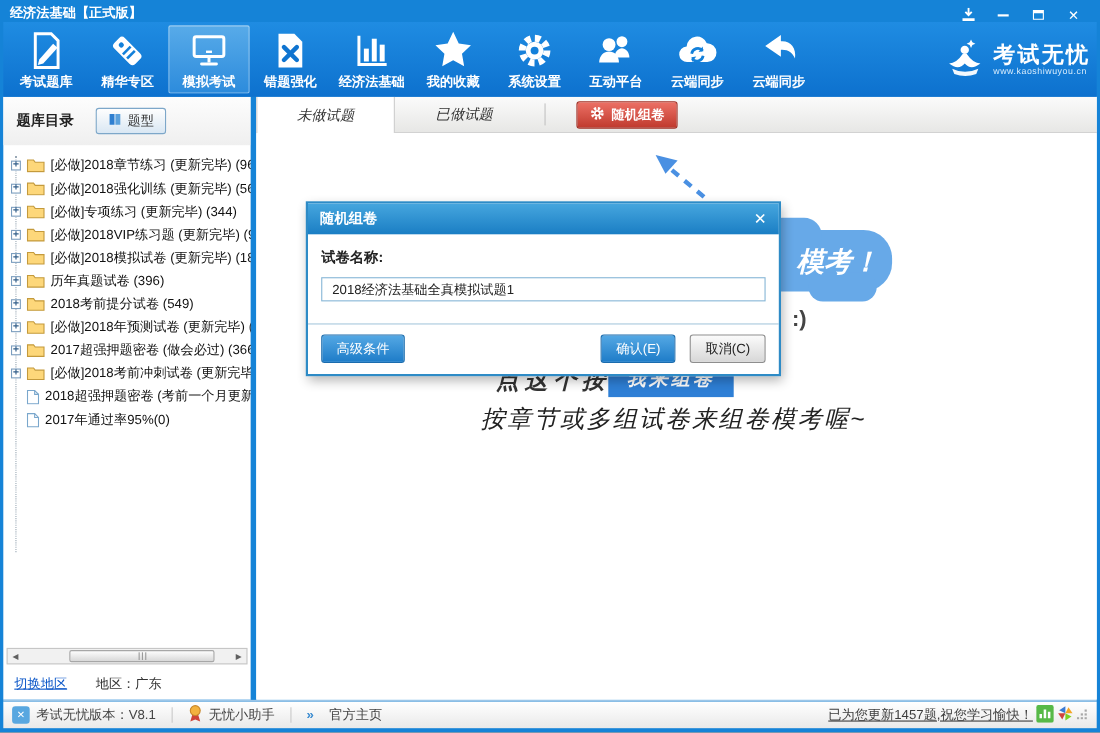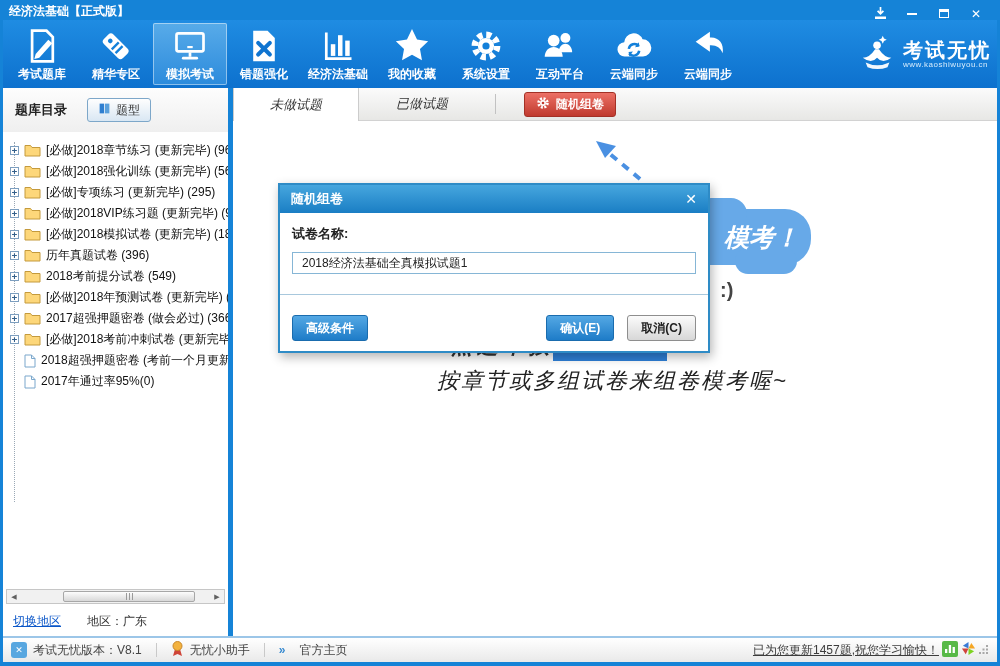--- a/index.html
+++ b/index.html
@@ -96,21 +96,21 @@
   .dialog{ position:absolute; left:45px; top:62px; width:432px; z-index:5; background:#fff;
            border:2px solid #2e8bc6; box-shadow:2px 4px 10px rgba(0,0,0,.3); }
   .mhead{ height:28px; background:linear-gradient(#46a6de,#1a7ec4); display:flex; align-items:center;
           padding:0 11px; color:#fff; font-size:13px; font-weight:bold; }
   .mclose{ margin-left:auto; font-size:14px; font-weight:bold; cursor:pointer; }
   .mbody{ padding:12px 12px 10px; }
   .flabel{ font-size:13px; font-weight:bold; color:#222; }
   .mbody input{ width:100%; height:22px; margin-top:9px; border:1px solid #86b6d6; font-size:12px;
                 padding:0 9px; color:#222; font-family:inherit; }
   .mdiv{ border-top:1px solid #a8c8dd; margin:20px -12px 0; }
-  .mfoot{ display:flex; align-items:flex-end; margin-top:20px;font-weight:bold; }
+  .mfoot{ display:flex; align-items:flex-end; margin-top:9px; }
   .btn{ height:26px; padding:0 13px; font-size:12px; border-radius:3px; cursor:pointer;
         display:flex; align-items:center; }
   .btn-blue{ background:linear-gradient(#54a8e4,#1e7cc8); border:1px solid #1a6cae; color:#fff; }
   .btn-gray{ background:linear-gradient(#fbfbfb,#d7d7d7); border:1px solid #8e8e8e; color:#222;
              margin-left:13px; }
   .mspacer{ flex:1; }
   
   .statusbar{ height:26px; display:flex; align-items:center; padding:0 8px; font-size:12px;
               color:#444; background:linear-gradient(#ffffff,#e9e9e9); border-top:2px solid #9cc6e8; }
   .appico{ width:16px; height:16px; border-radius:3px; background:#58a7e0; color:#fff;
@@ -298,21 +298,21 @@
             </span>
           <span class="tlabel">[必做]2018强化训练 (更新完毕) (56</span>
         </div>
         <div class="trow">
           <span class="plusbox">+</span>
           <span class="ticon">
               <svg width="17" height="13" viewBox="0 0 17 13">
                 <path d="M1 1.5h5.5L8 3.5h8V12H1z" fill="#fdd77a" stroke="#c49a3c"></path>
               </svg>
             </span>
-          <span class="tlabel">[必做]专项练习 (更新完毕) (295)</span>
+          <span class="tlabel">[必做]专项练习 (更新完毕) (344)</span>
         </div>
         <div class="trow">
           <span class="plusbox">+</span>
           <span class="ticon">
               <svg width="17" height="13" viewBox="0 0 17 13">
                 <path d="M1 1.5h5.5L8 3.5h8V12H1z" fill="#fdd77a" stroke="#c49a3c"></path>
               </svg>
             </span>
           <span class="tlabel">[必做]2018VIP练习题 (更新完毕) (9</span>
         </div>

